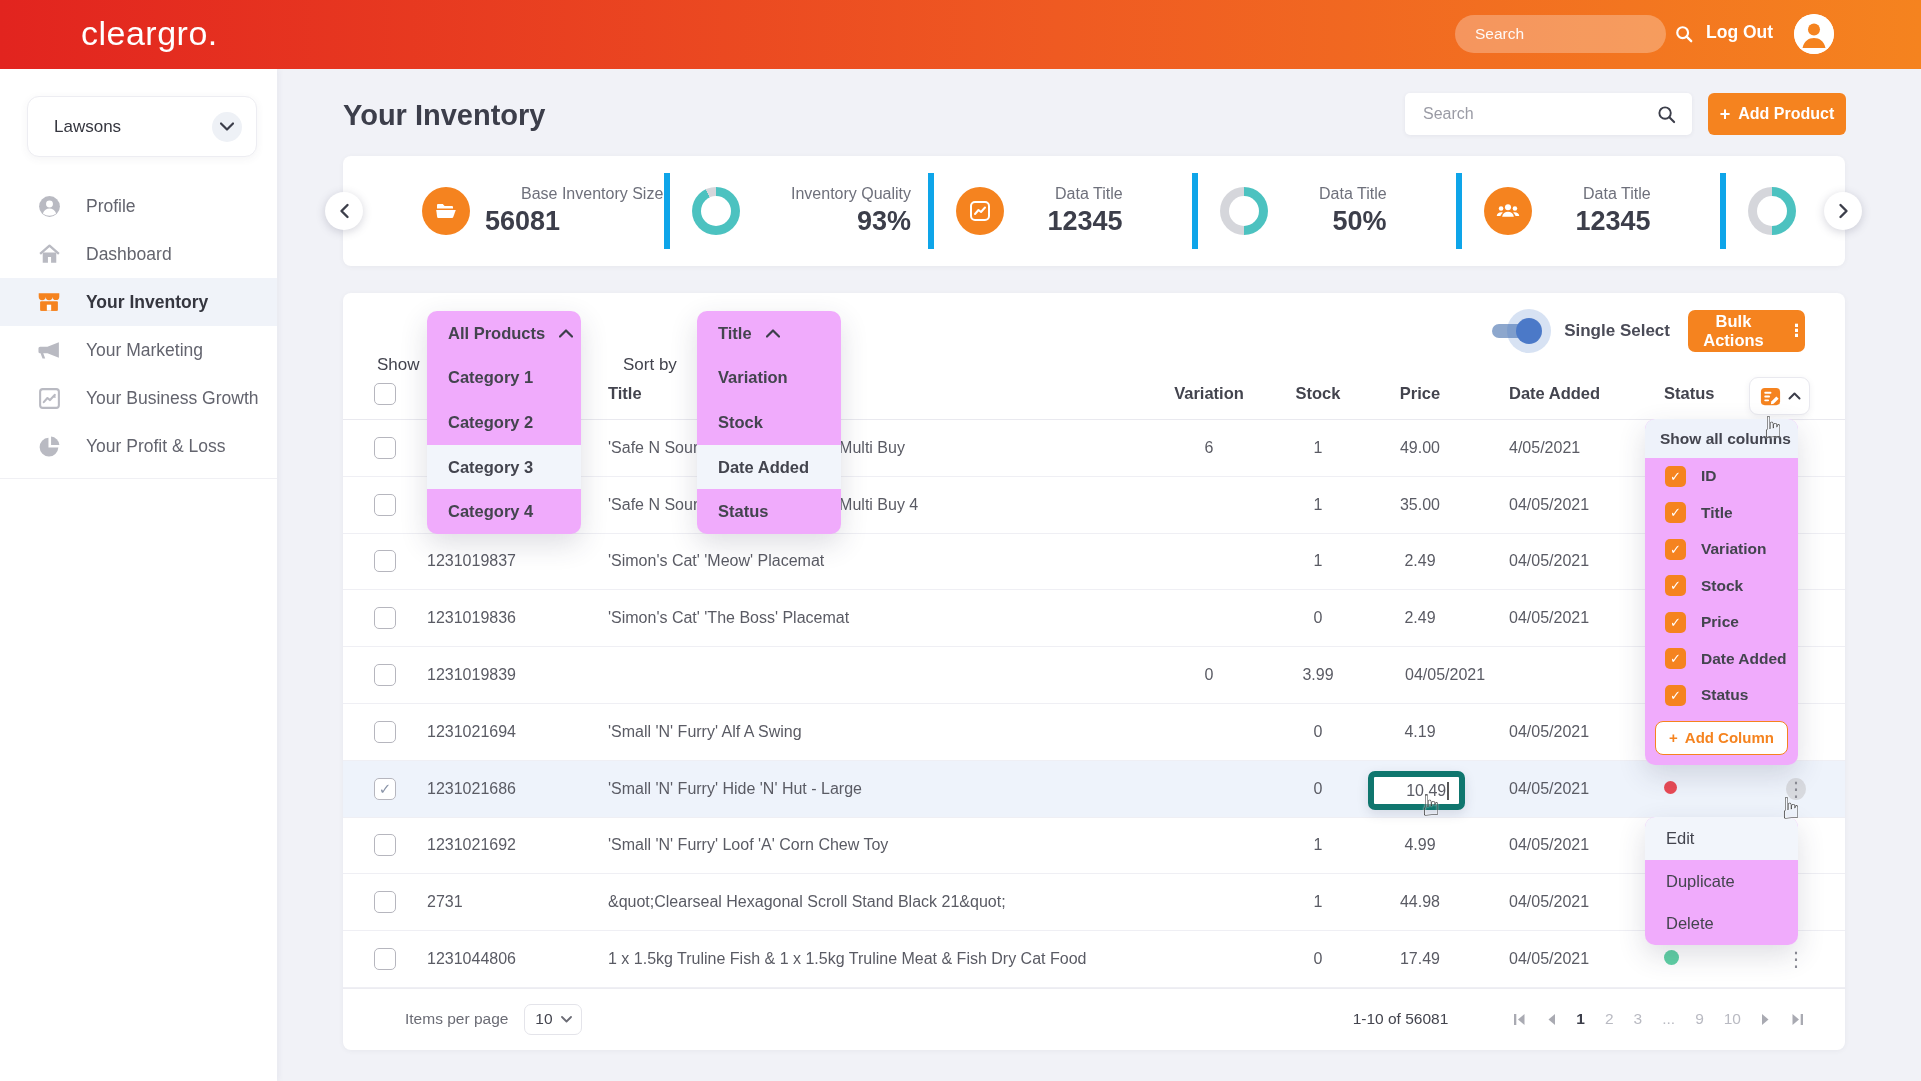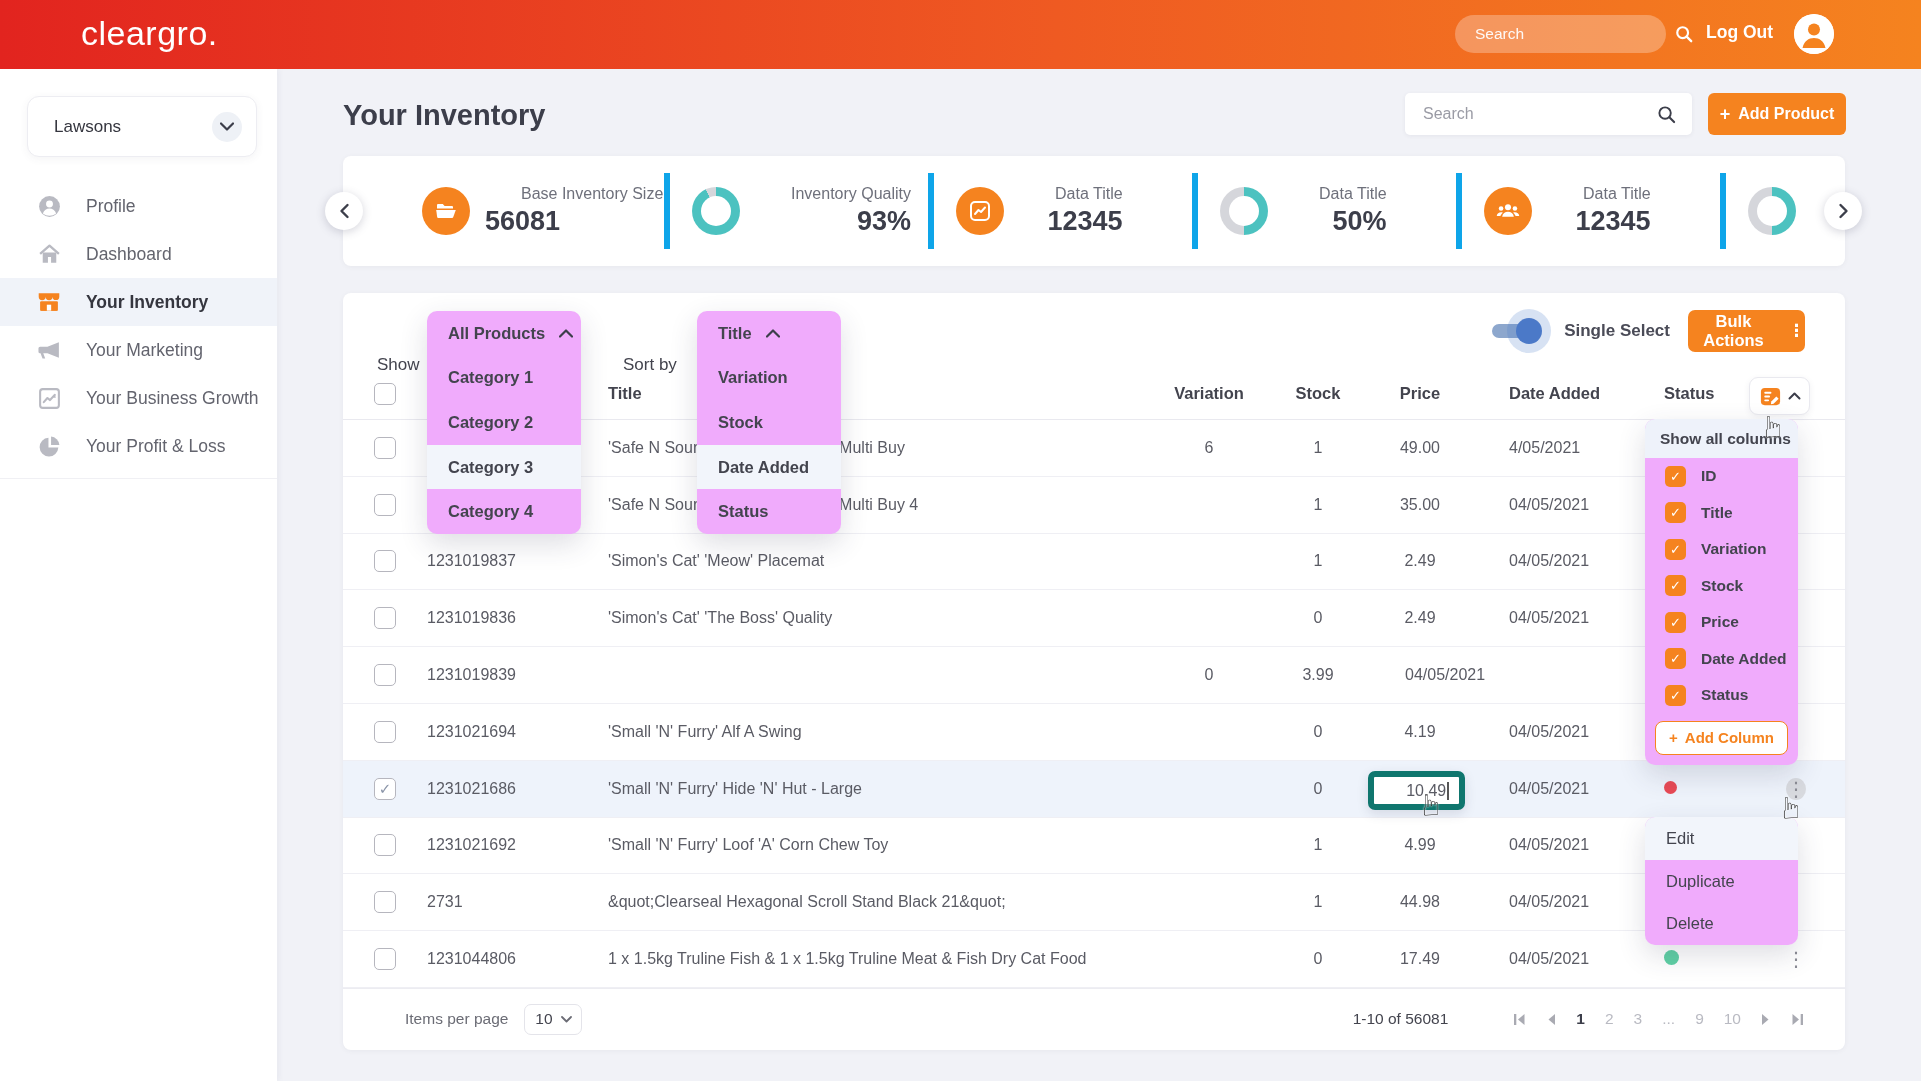--- a/index.html
+++ b/index.html
@@ -398,21 +398,21 @@
       <div class="c-center">2.49</div>
       <div class="c-date">04/05/2021</div>
       <div class="c-status"></div>
         <div></div>
     </div>
     <div class="grid trow">
       <div class="cbx-cell">
           <span class="cbx"></span>
         </div>
       <div>1231019836</div>
-      <div>'Simon's Cat' 'The Boss' Quality</div>
+      <div>'Simon's Cat' 'The Boss' Placemat</div>
       <div class="c-center"></div>
       <div class="c-center">0</div>
       <div class="c-center">2.49</div>
       <div class="c-date">04/05/2021</div>
       <div class="c-status"></div>
         <div></div>
     </div>
     <div class="grid trow">
       <div class="cbx-cell">
           <span class="cbx"></span>

